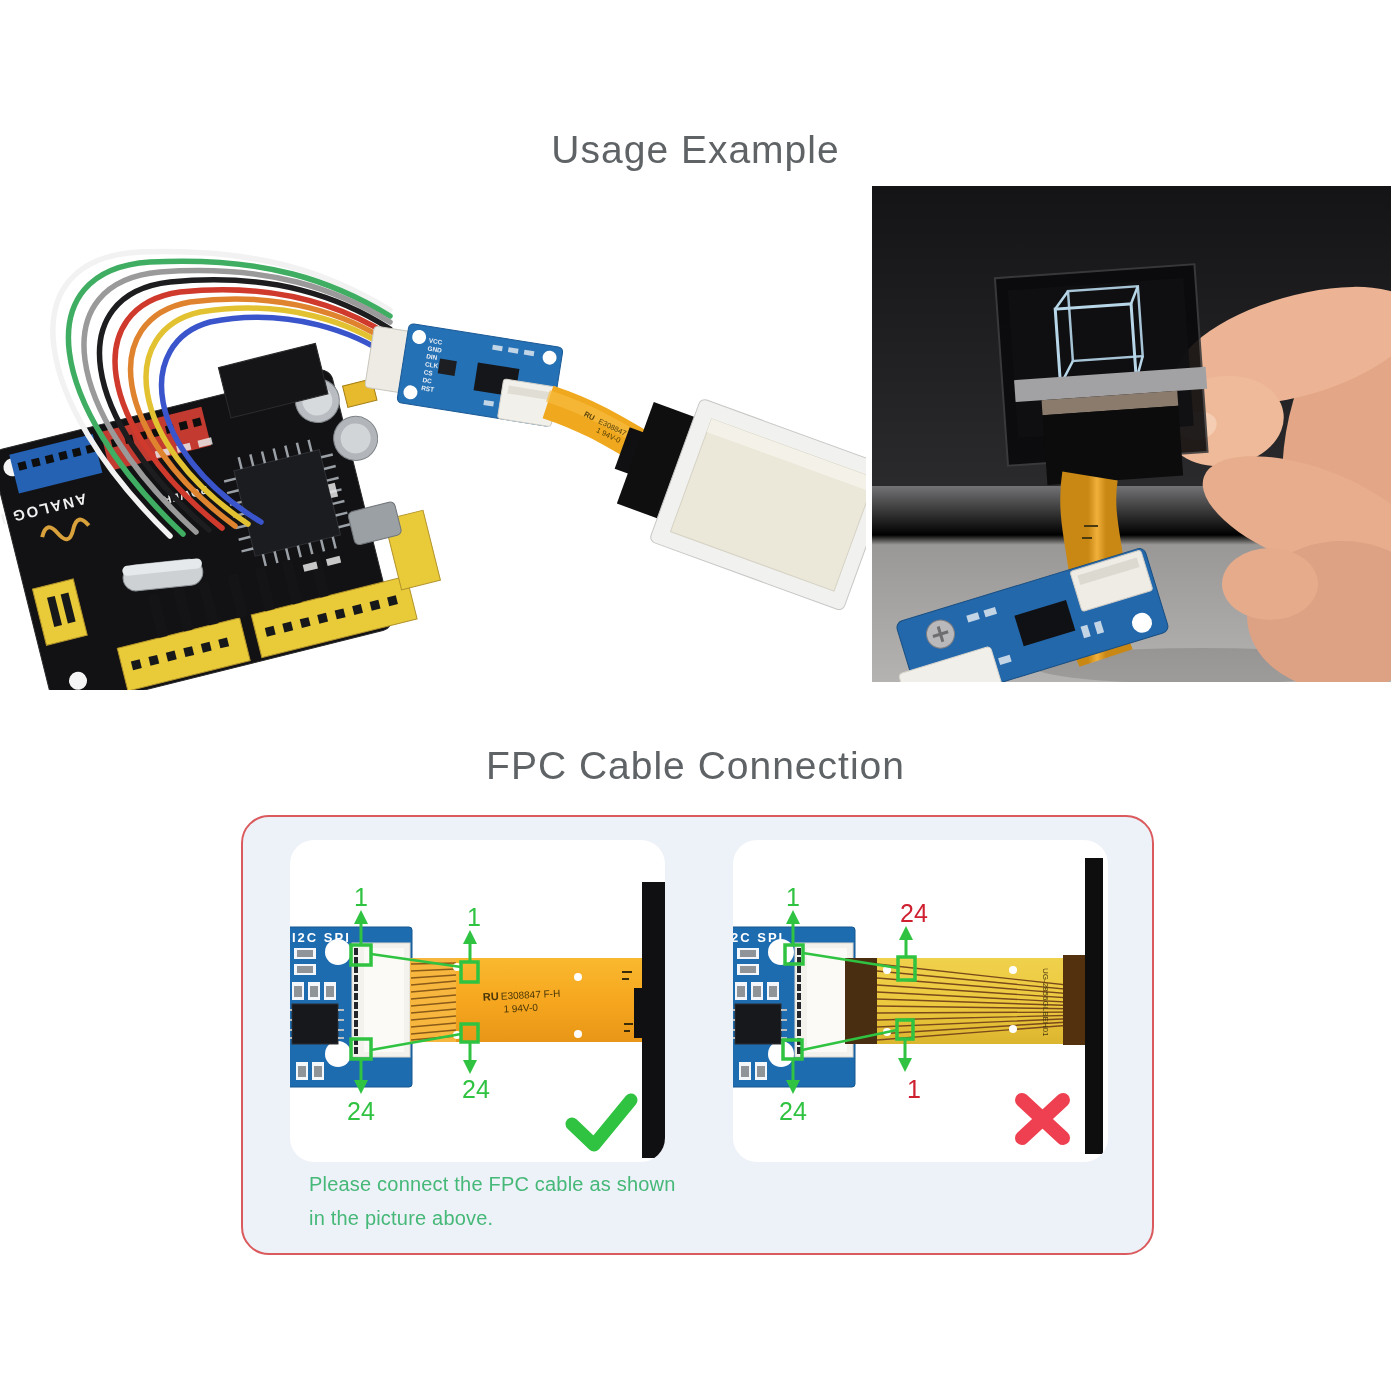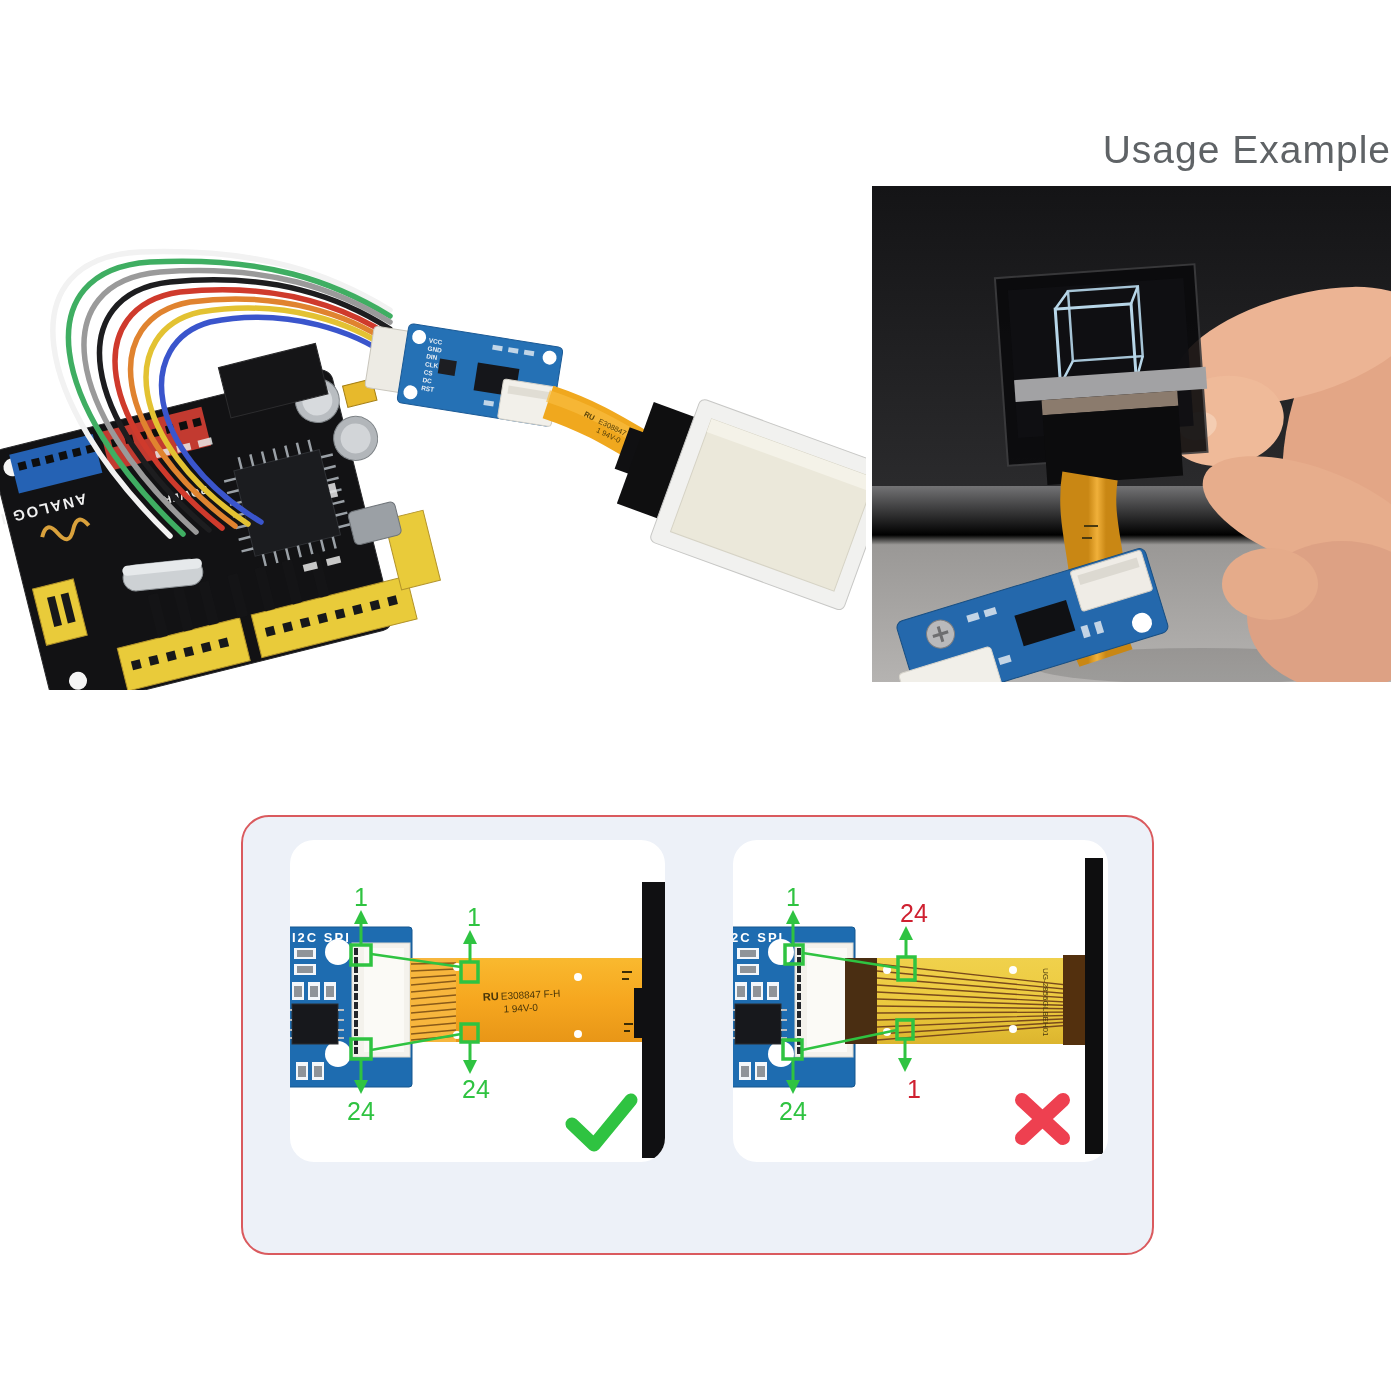--- a/index.html
+++ b/index.html
@@ -1,19 +1,19 @@
 <!DOCTYPE html>
 <html><head>
 <meta charset="utf-8">
 <style>
   html,body{margin:0;padding:0;background:#ffffff;}
   #stage{position:relative;width:1391px;height:1391px;background:#ffffff;overflow:hidden;
          font-family:"Liberation Sans", sans-serif;}
   .abs{position:absolute;}
-  .section-title{width:100%;text-align:right;color:#5f6366;font-size:39px;font-weight:400;
+  .section-title{width:100%;text-align:center;color:#5f6366;font-size:39px;font-weight:400;
                  letter-spacing:1px;}
   
   .fpc-box{left:241px;top:815px;width:913px;height:440px;background:#edf1f8;
            border:2px solid #da5a5e;border-radius:28px;box-sizing:border-box;}
   .panel{position:absolute;top:23px;width:375px;height:322px;background:#ffffff;
          border-radius:24px;overflow:hidden;}
   .panel svg{position:absolute;left:0;top:0;}
   .caption{position:absolute;font-size:20px;line-height:34px;letter-spacing:0.2px;}
   .caption.good{color:#46b878;}
   .caption.bad{color:#c9505c;}
@@ -262,20 +262,21 @@
       <rect x="-152" y="6" width="96" height="42" rx="4" fill="#f1efe9" stroke="#d8d5cd"></rect>
       <g stroke-width="7" stroke-linecap="round">
         <path d="M -140 48 l -18 30" stroke="#b5764a"></path>
         <path d="M -122 48 l -16 32" stroke="#3a55cc"></path>
         <path d="M -104 48 l -14 34" stroke="#b5764a"></path>
         <path d="M -86 48 l -12 34" stroke="#4a6ad0"></path>
       </g>
     </g>
   </svg>
 
+  <div class="abs section-title" style="top:744px;">FPC Cable Connection</div>
 
   <div class="abs fpc-box">
 
     <div class="panel" style="left:47px;">
       <svg width="375" height="322" viewBox="0 0 375 322">
         <defs>
           <linearGradient id="cabG1" x1="0" y1="0" x2="0" y2="1">
             <stop offset="0" stop-color="#f9b92f"></stop>
               <stop offset="0.5" stop-color="#f6a71f"></stop>
             <stop offset="1" stop-color="#e89617"></stop>
@@ -489,15 +490,16 @@
           <text class="num green" x="60" y="280" text-anchor="middle">24</text>
         </g>
 
         <g stroke="#ee4050" stroke-width="14" stroke-linecap="round">
           <path d="M 289 260 L 330 298"></path>
             <path d="M 330 260 L 289 298"></path>
         </g>
       </svg>
     </div>
 
+    <div class="caption good" style="left:66px;top:350px;width:372px;">Please connect the FPC cable as shown in the picture above.</div>
   </div>
 
 </div>
 
 </body></html>

